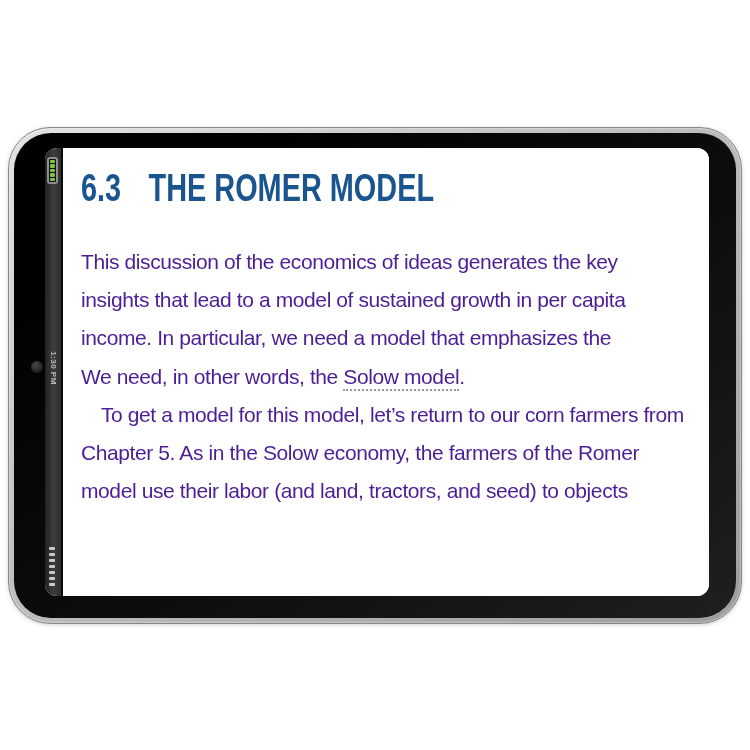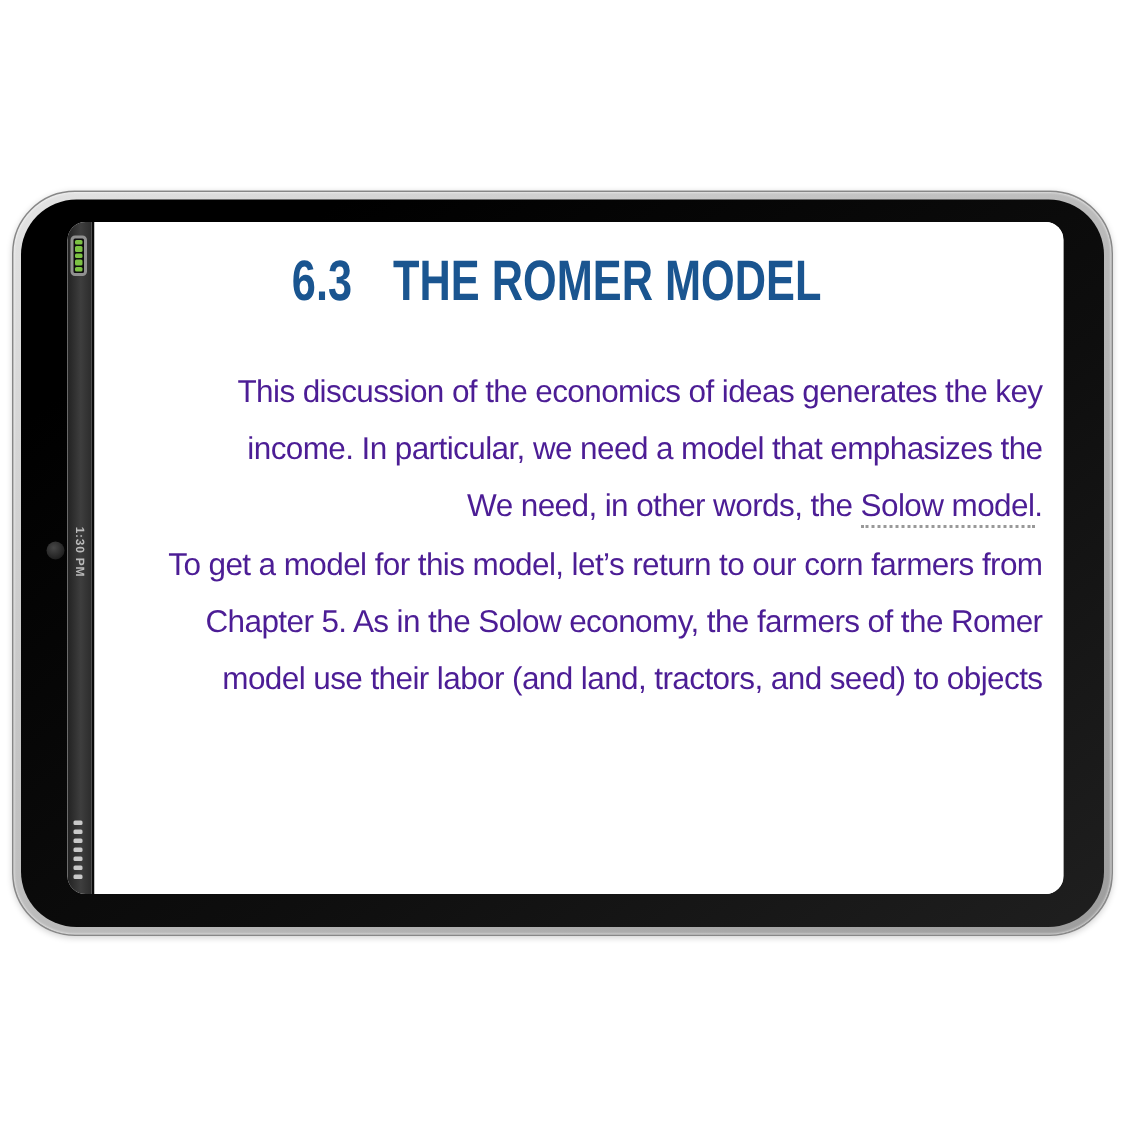--- a/index.html
+++ b/index.html
@@ -49,21 +49,21 @@
   }
   .pins{
     position:absolute;left:4px;bottom:10px;
     display:flex;flex-direction:column;gap:3px;
   }
   .pin{width:6px;height:3px;background:#c9c9c9;border-radius:1px;}
   
   .screen{
     position:absolute;left:18px;top:0;right:0;bottom:0;background:#ffffff;
   }
-  .page-inner{padding:21px 14px 0 18px;text-align:right;}
+  .page-inner{padding:21px 14px 0 18px;}
   .heading{
     margin:0;white-space:nowrap;
     font-family:"Liberation Sans", sans-serif;font-weight:bold;
     font-size:38px;line-height:38px;color:#1a5590;
     transform:scaleX(0.76);transform-origin:left top;
   }
   .heading .h-num{margin-right:36px;}
   .bodytext{
     margin-top:36px;
     font-family:Liberation Sans, sans-serif;
@@ -105,20 +105,21 @@
 
       <div class="screen">
         <div class="page-inner">
 
           <h1 class="heading">
             <span class="h-num">6.3</span><span>THE ROMER MODEL</span>
           </h1>
 
           <div class="bodytext">
             <div class="line">This discussion of the economics of ideas generates the key</div>
+            <div class="line">insights that lead to a model of sustained growth in per capita</div>
             <div class="line">income. In particular, we need a model that emphasizes the</div>
             <div class="line"><span>We need, in other words, the </span><span class="term">Solow model</span><span>.</span></div>
             <div class="line indent">To get a model for this model, let’s return to our corn farmers from</div>
             <div class="line">Chapter 5. As in the Solow economy, the farmers of the Romer</div>
             <div class="line">model use their labor (and land, tractors, and seed) to objects</div>
           </div>
 
         </div>
       </div>
 

